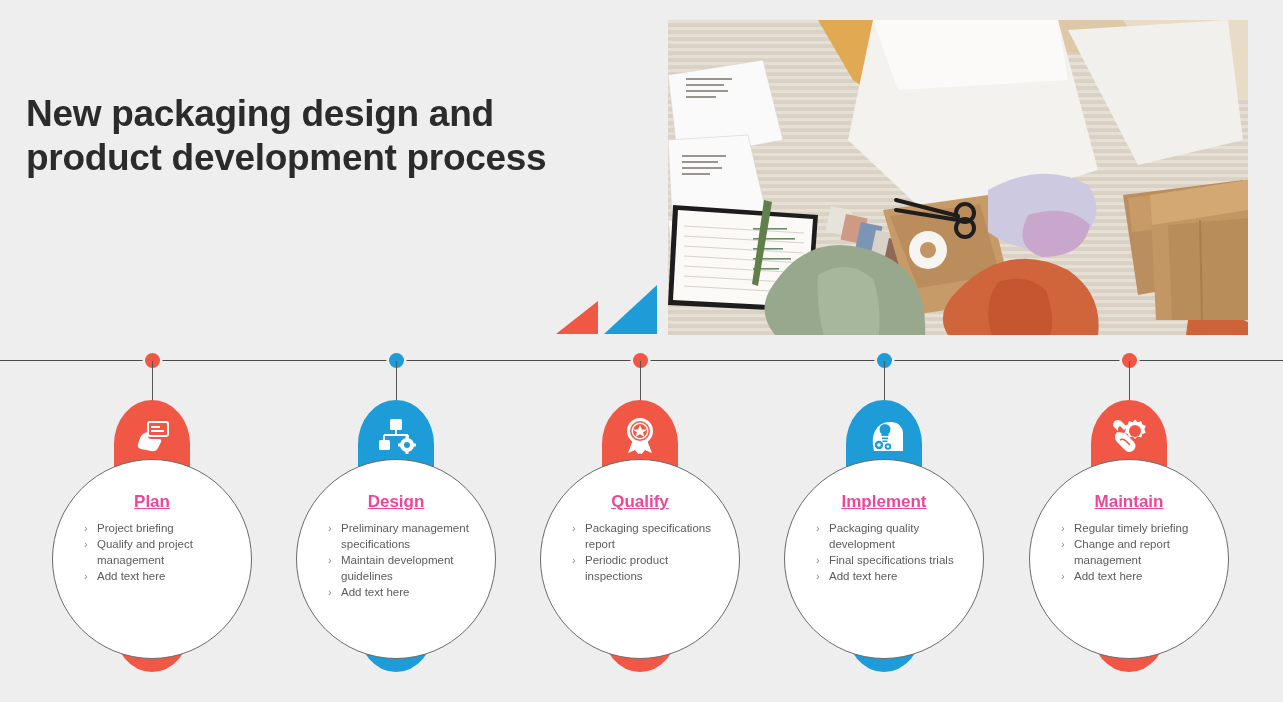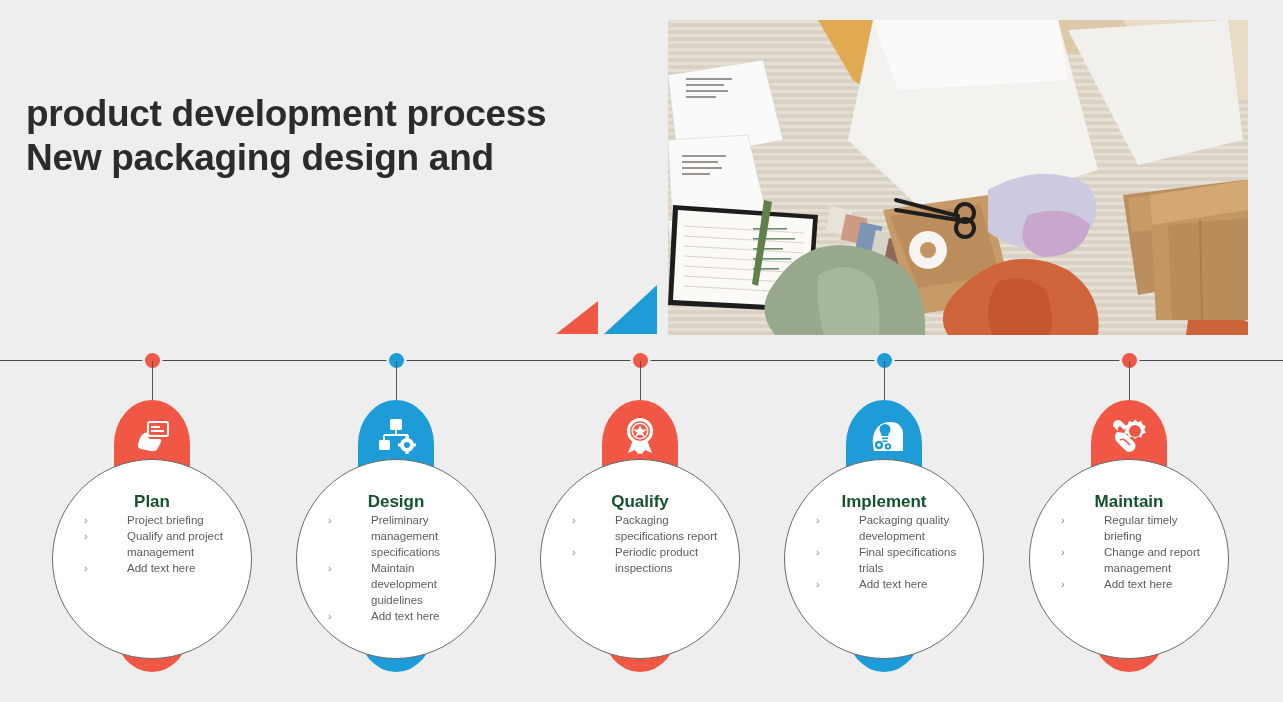--- a/index.html
+++ b/index.html
@@ -66,45 +66,45 @@
   .pin-icon svg { width: 40px; height: 40px; display: block; }
 
   .bubble {
     position: absolute; left: 50%; margin-left: -100px; top: 59px;
     width: 200px; height: 200px; border-radius: 50%;
     background: #ffffff; border: 1px solid #6b6b6b;
     display: flex; flex-direction: column; align-items: center;
     padding-top: 32px;
   }
   .bubble h3 {
-    font-size: 17px; font-weight: bold; color: #14532d; 
+    font-size: 17px; font-weight: bold; color: #ec4899; margin-bottom: 8px; text-decoration: underline;
   }
   .bullets { width: 168px; padding-left: 16px; }
   .bullet {
     display: flex; font-size: 11.5px; color: #5c5c5c; line-height: 16px;
     margin-bottom: 0px; text-align: left;
   }
   .bullet .chev { width: 13px; flex: none; color: #8a8a8a; font-size: 11px; }
-  .bullet .btxt { flex: 1; margin-left: 30px; }
+  .bullet .btxt { flex: 1; }
 
   .c-red  { background: #f05744; }
   .c-blue { background: #1e9cd7; }
   .d-red  { background: #f05744; }
   .d-blue { background: #1e9cd7; }
   .k-red  { background: #f05744; border-color: #b94a3c; }
   .k-blue { background: #1e9cd7; border-color: #1a7fae; }
 </style>
 </head>
 <body>
 
 <div id="slide">
 
   <div id="title">
+    <span class="ln">New packaging design and</span>
     <span class="ln">product development process</span>
-    <span class="ln">New packaging design and</span>
   </div>
 
   <div id="photo">
     <svg viewBox="0 0 580 315" preserveAspectRatio="none" aria-hidden="true">
       <defs>
         <pattern id="weave" width="7" height="7" patternUnits="userSpaceOnUse">
           <rect width="7" height="7" fill="#d9d1c4"></rect>
           <rect width="7" height="3.2" fill="#e6dfd3"></rect>
         </pattern>
       </defs>

